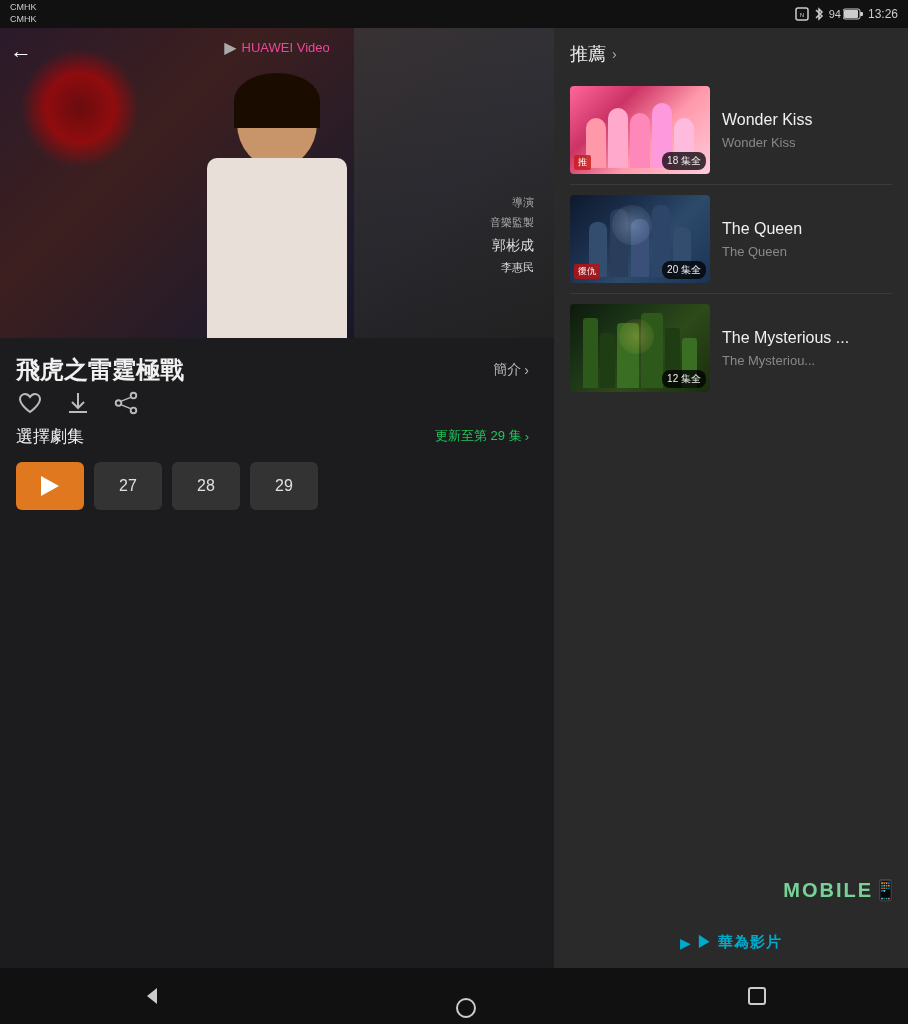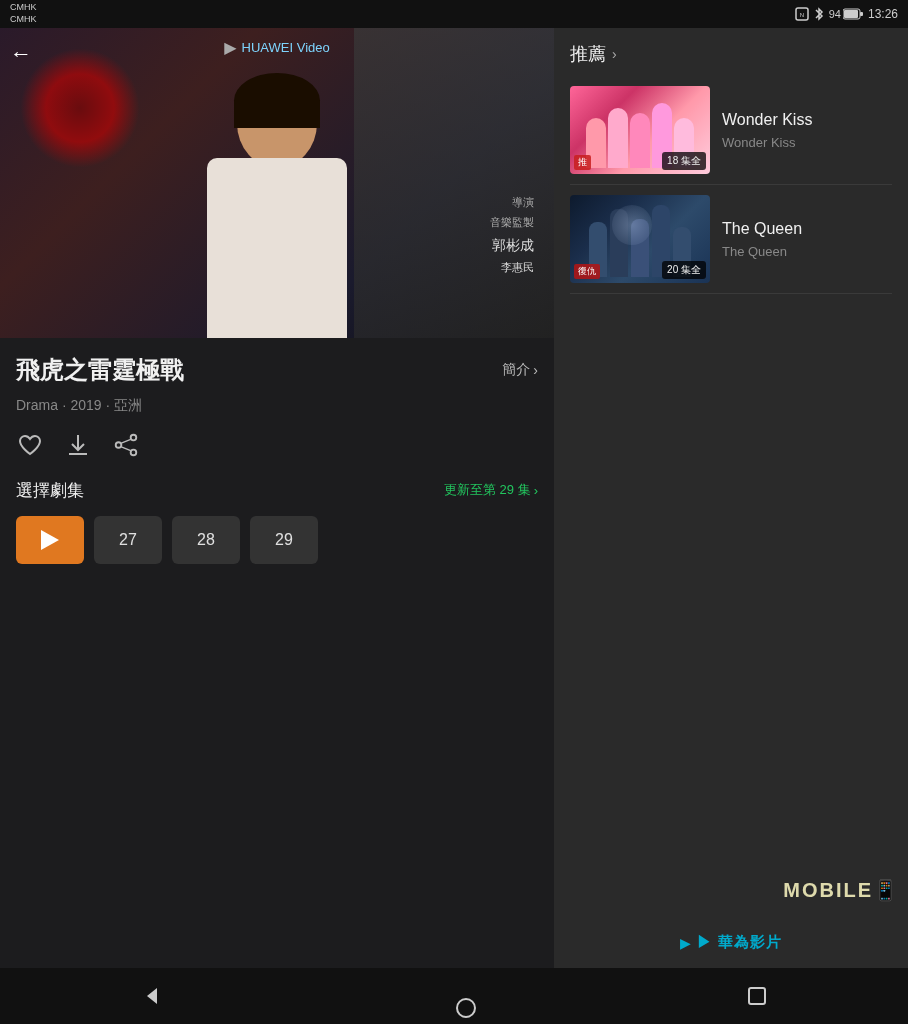--- a/index.html
+++ b/index.html
@@ -128,24 +128,23 @@
       color: #aaa;
       font-size: 13px;
       display: flex;
       align-items: center;
       gap: 5px;
     }
 
     
     .content-area {
       flex: 1;
-      padding: 18px 16px 0 16px;
+      padding: 18px 25px 0 16px;
       display: flex;
       flex-direction: column;
-      gap: 12px;
     }
     .title-row {
       display: flex;
       justify-content: space-between;
       align-items: flex-start;
     }
     .show-title {
       color: #f0f0f0;
       font-size: 24px;
       font-weight: 600;
@@ -297,21 +296,21 @@
       background: linear-gradient(135deg, #0d1a0d 0%, #1a3315 30%, #2d4a1a 60%, #1a2d0d 100%);
     }
     .ep-count-badge {
       position: absolute;
       bottom: 4px;
       right: 4px;
       background: rgba(0,0,0,0.75);
       color: #eee;
       font-size: 10px;
       padding: 2px 5px;
-      border-radius: 3px;
+      border-radius: 8px;
     }
 
     .recommend-info {
       flex: 1;
       display: flex;
       flex-direction: column;
       gap: 5px;
     }
     .rec-title-main {
       color: #f0f0f0;
@@ -413,34 +412,33 @@
         <div class="video-overlay-text">
           <div style="color:#aaa;font-size:11px;">導演</div>
           <div style="color:#aaa;font-size:11px;">音樂監製</div>
           <div style="color:#ddd;font-size:14px;">郭彬成</div>
           <div style="color:#ddd;font-size:11px;">李惠民</div>
         </div>
       </div>
       <div class="back-btn">←</div>
       <div class="huawei-logo">
         <span style="color:#aaa;font-size:16px;">▶</span>
-        <span style="color:#7dd3fc;font-size:13px;">HUAWEI Video</span>
+        <span style="color:#ec4899;font-size:13px;">HUAWEI Video</span>
       </div>
     </div>
 
     <div class="content-area">
       <div class="title-row">
         <div class="show-title">飛虎之雷霆極戰</div>
         <div class="intro-link">
           <span>簡介</span>
           <span>›</span>
         </div>
       </div>
 
-      <div class="meta-row">Drama · 2019 · 亞洲</div>
 
       <div class="action-icons">
 
         <div class="action-icon">
           <svg width="26" height="24" viewBox="0 0 26 24">
             <path d="M13 21 C13 21 3 14 3 8 C3 5 5.5 3 8 3 C10 3 12 4.5 13 6 C14 4.5 16 3 18 3 C20.5 3 23 5 23 8 C23 14 13 21 13 21Z" stroke="#bbb" stroke-width="2" fill="none"></path>
           </svg>
         </div>
 
         <div class="action-icon">
@@ -533,30 +531,49 @@
         </div>
         <div class="recommend-info">
           <div class="rec-title-main">The Queen</div>
           <div class="rec-title-sub">The Queen</div>
         </div>
       </div>
 
       <div class="divider"></div>
 
       <div class="recommend-item">
+        <div class="thumb-container">
+          <div class="thumb-bg thumb-bg-3">
+
+            <div style="display:flex;align-items:flex-end;justify-content:center;width:100%;height:100%;gap:2px;padding:4px;">
+              <div style="width:15px;height:70px;background:#2d5a1a;border-radius:3px 3px 0 0;"></div>
+              <div style="width:15px;height:55px;background:#1e3d12;border-radius:3px 3px 0 0;"></div>
+              <div style="width:22px;height:65px;background:#3a6e22;border-radius:4px 4px 0 0;"></div>
+              <div style="width:22px;height:75px;background:#2d5a1a;border-radius:4px 4px 0 0;"></div>
+              <div style="width:15px;height:60px;background:#1e3d12;border-radius:3px 3px 0 0;"></div>
+              <div style="width:15px;height:50px;background:#3a6e22;border-radius:3px 3px 0 0;"></div>
+            </div>
+            <div style="position:absolute;top:15px;left:35%;width:35px;height:35px;background:radial-gradient(circle,rgba(255,220,100,0.25),transparent);border-radius:50%;"></div>
+          </div>
+          <div class="ep-count-badge">12 集全</div>
+        </div>
+        <div class="recommend-info">
+          <div class="rec-title-main">The Mysterious ...</div>
+          <div class="rec-title-sub">The Mysteriou...</div>
+        </div>
       </div>
 
     </div>
 
     <div class="huawei-video-footer">
       <span style="color:#00aacc;font-size:14px;">▶</span>
       <span class="huawei-footer-logo" style="color:#00aacc;font-size:15px;font-weight:600;">▶ 華為影片</span>
     </div>
 
-    <div class="watermark" style="position:absolute;bottom:66px;right:8px;color:#fef9c3;font-size:20px;font-weight:700;letter-spacing:2px;opacity:0.85;">MOBILE📱</div>
+    <div class="watermark" style="position:absolute;bottom:66px;right:8px;color:#86efac;font-size:20px;font-weight:700;letter-spacing:2px;opacity:0.85;">MOBILE📱</div>
   </div>
 </div>
 
 <div class="nav-bar">
   <div class="nav-icon">
     <svg width="24" height="24" viewBox="0 0 24 24">
       <polygon points="18,4 8,12 18,20" fill="#ccc"></polygon>
     </svg>
   </div>
   <div class="nav-icon">

